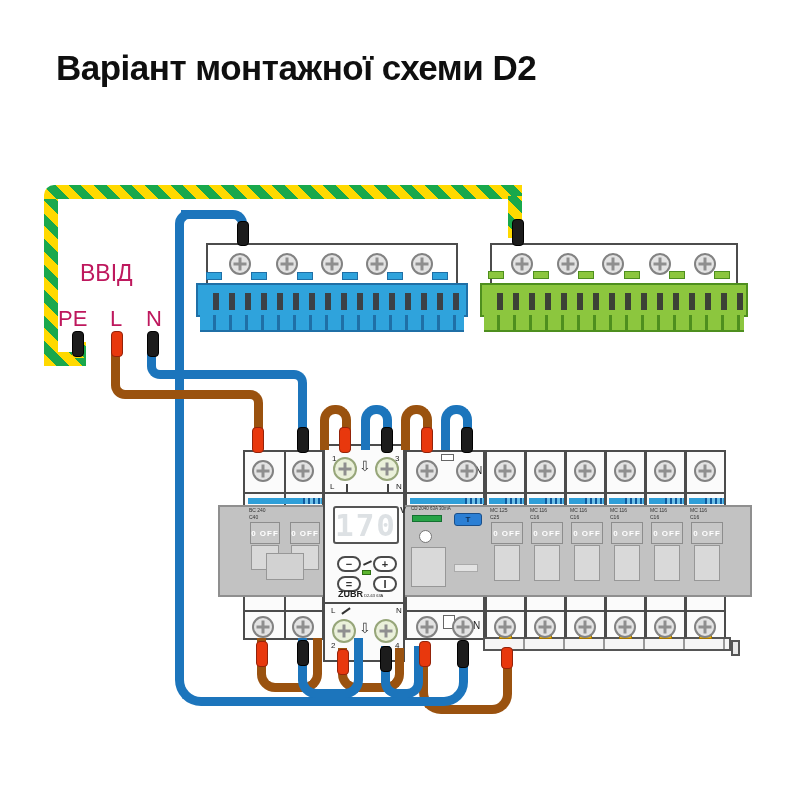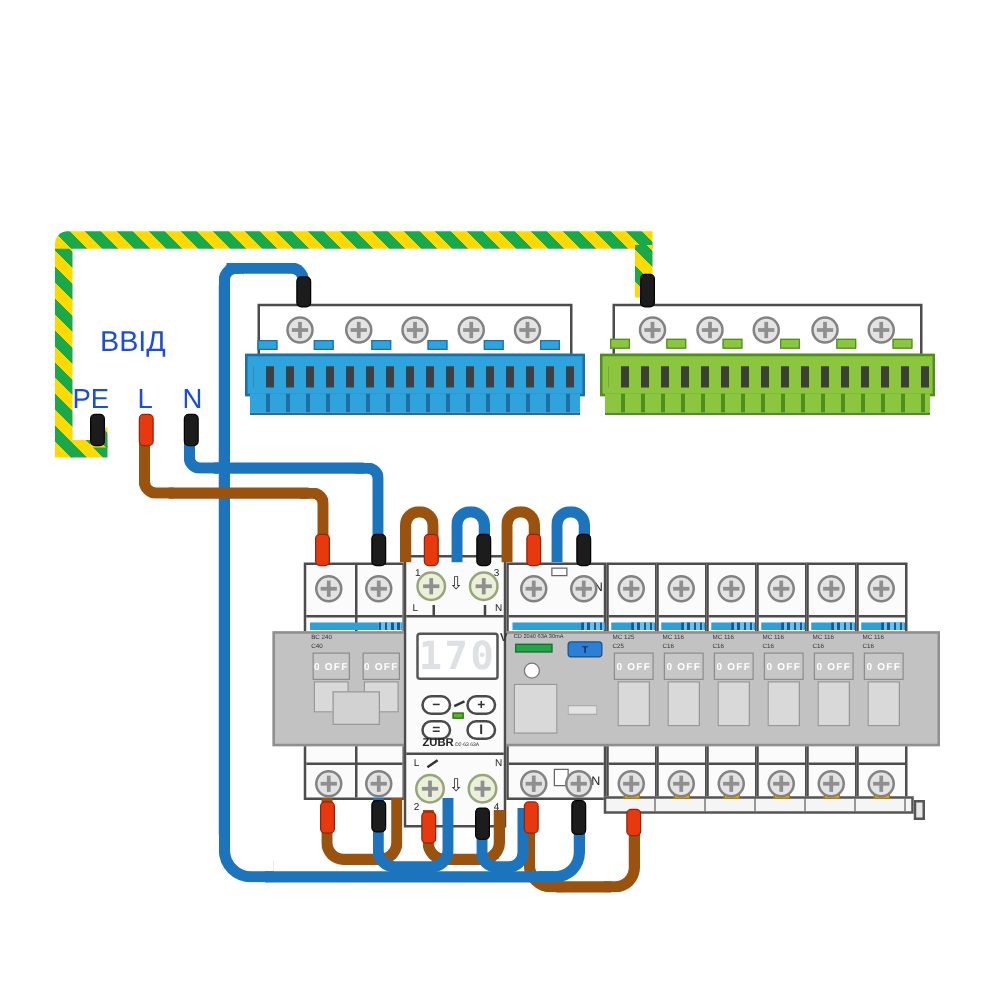--- a/index.html
+++ b/index.html
@@ -3,21 +3,21 @@
 <meta charset="utf-8">
 <style>
   * { box-sizing: border-box; margin: 0; padding: 0; }
   html,body { background:#fff; }
   #stage {
     position: relative; width: 800px; height: 800px; overflow: hidden;
     background: #fff; font-family: "Liberation Sans", sans-serif;
   }
   .abs { position: absolute; }
   .title { font-size: 35px; font-weight: bold; color: #0f0f0f; letter-spacing: -0.5px; }
-  .biglab { color: #1d4ed8; }
+  .biglab { color: #be185d; }
   
   :root {
     --blue: #1c75bc; --brown: #9a520f;
     --busblue: #2fa3dc; --busblue-d: #1f6fa6;
     --busgreen: #8cc63e; --busgreen-d: #4e8f1e;
   }
   .pe { background: repeating-linear-gradient(45deg, #ffd900 0 9px, #19a84c 9px 18px); }
   .tip { position:absolute; width:12px; height:26px; border-radius:4px; z-index:40; }
   .tip.red { background:#e8380d; border:1px solid #93230a; }
   .tip.black { background:#1c1c1c; border:1px solid #000; }
@@ -39,20 +39,21 @@
   .btn { position:absolute; width:24px; height:16px; border:2px solid #4a4a4a; border-radius:8px; background:#fff;
     color:#333; font-size:11px; font-weight:bold; display:flex; align-items:center; justify-content:center; z-index:6; line-height:1;}
   .busclip { position:absolute; z-index:4; }
   .slotband { position:absolute; z-index:3; }
 </style>
 </head>
 <body>
 
 <div id="stage">
 
+  <div class="abs title" style="left:56px; top:48px;">Варіант монтажної схеми D2</div>
 
   <div class="abs biglab" style="left:80px; top:260px; font-size:23px;">ВВІД</div>
   <div class="abs biglab" style="left:58px; top:306px; font-size:22px;">PE</div>
   <div class="abs biglab" style="left:110px; top:306px; font-size:22px;">L</div>
   <div class="abs biglab" style="left:146px; top:306px; font-size:22px;">N</div>
 
   <div>
     <div class="abs" style="left:206px; top:243px; width:252px; height:42px; background:#fff; border:2px solid #4c4c4c; z-index:2;"></div>
     <div class="busclip" style="left:206px; top:272px; width:16px; height:8px; background:var(--busblue); border:1px solid var(--busblue-d);"></div>
     <div class="busclip" style="left:251px; top:272px; width:16px; height:8px; background:var(--busblue); border:1px solid var(--busblue-d);"></div>

